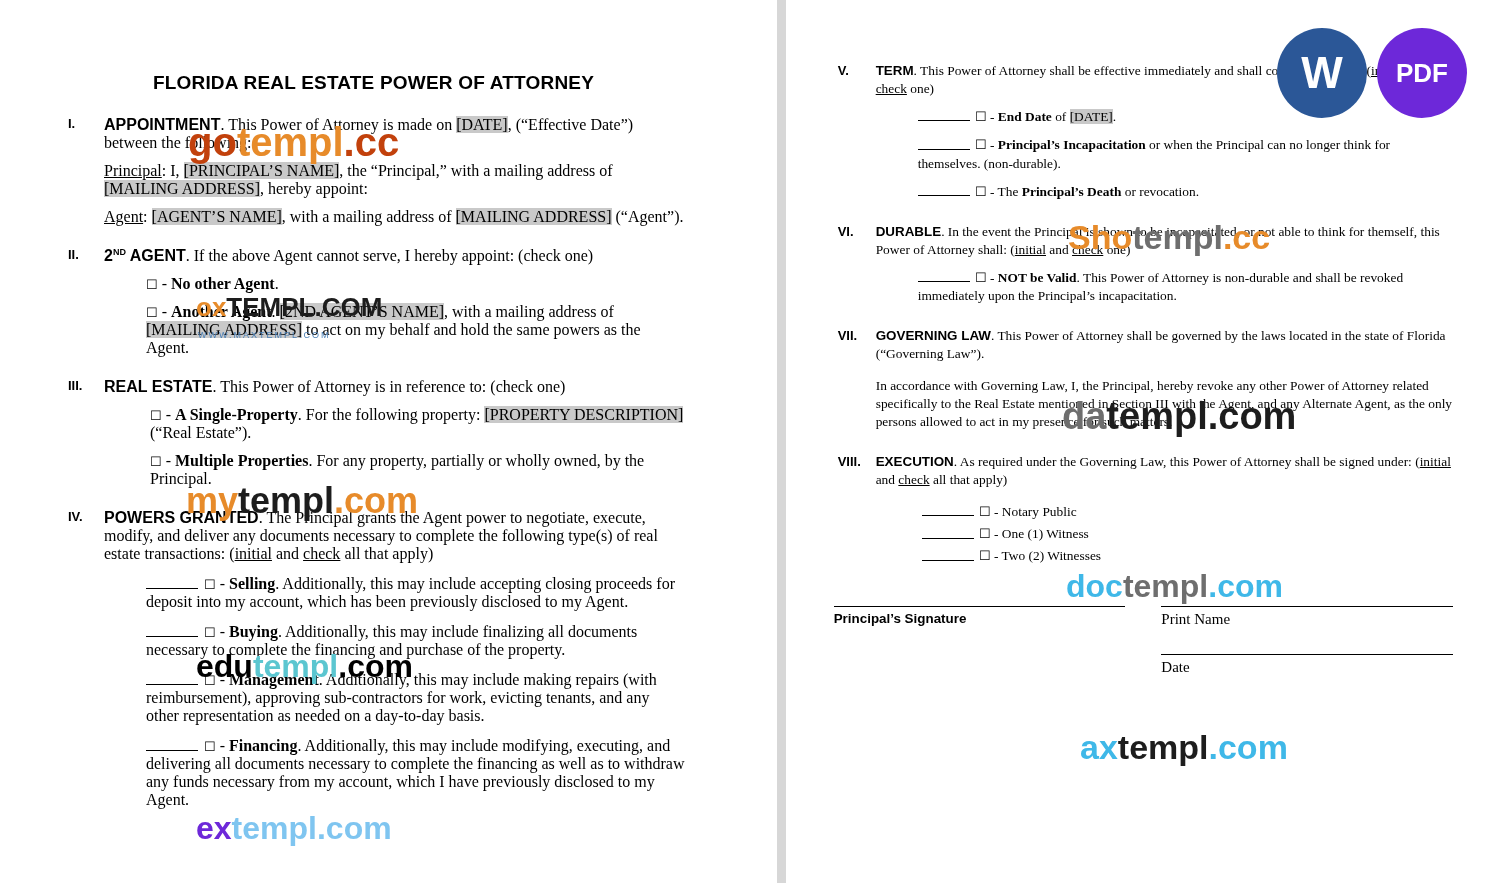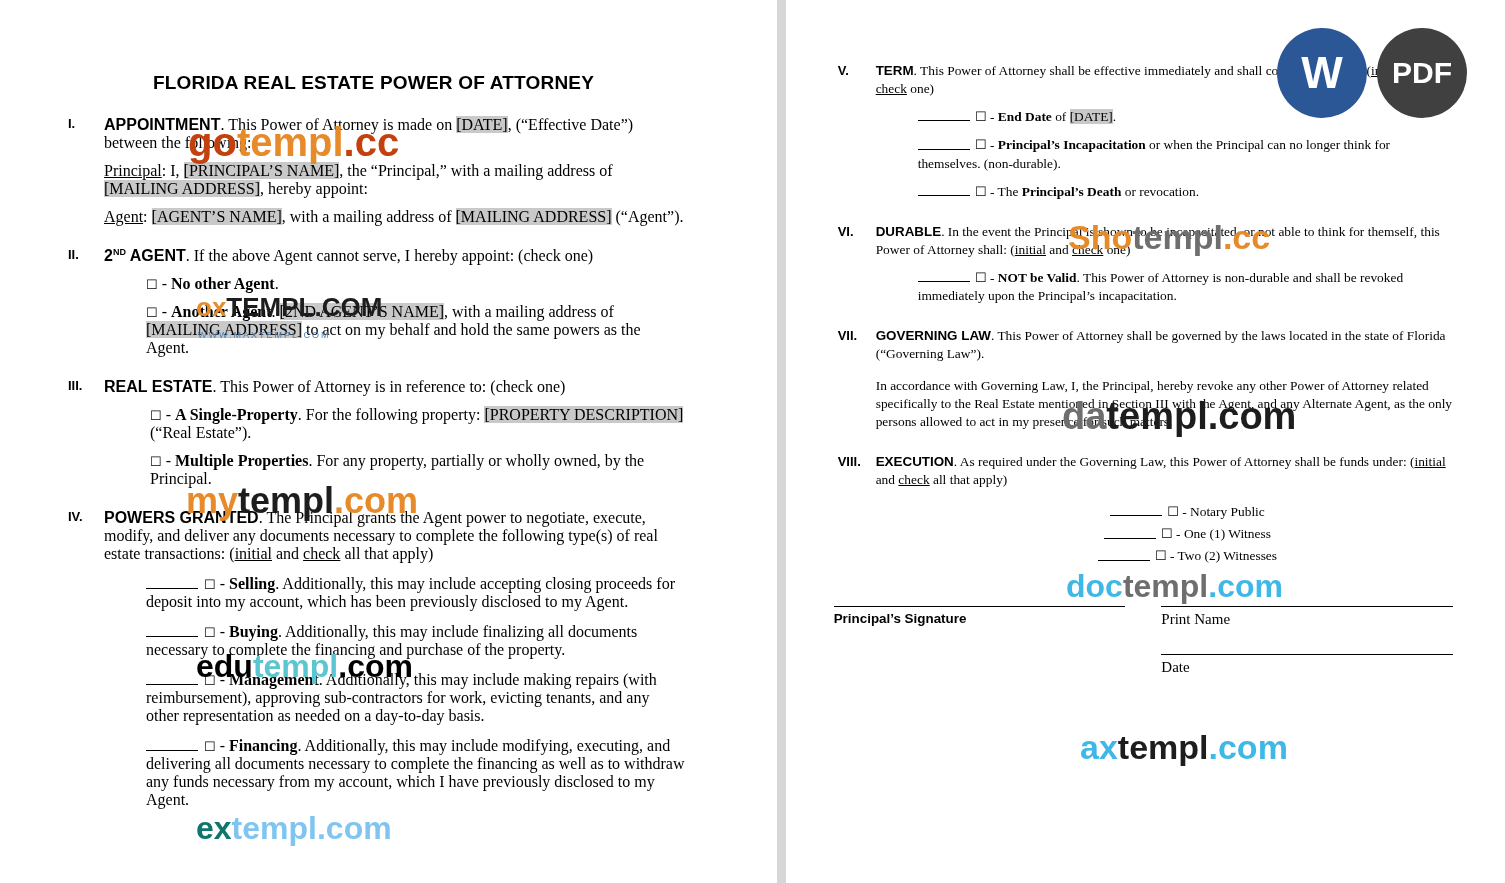--- a/index.html
+++ b/index.html
@@ -69,34 +69,34 @@
   .wm-my   { left:186px; top:480px; font-size:36px; }
   .wm-edu  { left:196px; top:648px; font-size:32px; }
   .wm-ex   { left:196px; top:810px; font-size:32px; }
   .wm-sho  { left:1068px; top:218px; font-size:34px; }
   .wm-da   { left:1062px; top:395px; font-size:38px; }
   .wm-doc  { left:1066px; top:568px; font-size:32px; }
   .wm-ax   { left:1080px; top:728px; font-size:34px; }
 
   .c-green { color:#c2410c; }
   .c-orange{ color:#e78b2a; }
-  .c-red   { color:#0f766e; }
+  .c-red   { color:#6d28d9; }
   .c-grey  { color:#6e6e6e; }
   .c-blue  { color:#000000; }
   .c-dark  { color:#1d1d1d; }
   .c-teal  { color:#5bc6d0; }
   .c-lblue { color:#7fc5f0; }
   .c-cyan  { color:#3fb8e8; }
 
   
   .badges { position:absolute; right:38px; top:28px; display:flex; gap:10px; z-index:5;}
   .badge { width:90px; height:90px; border-radius:50%; display:flex; align-items:center; justify-content:center;
            font-family:"Liberation Sans", sans-serif; font-weight:bold; color:#fff; }
   .badge-w { background:#2b5797; font-size:44px; }
-  .badge-p { background:#404040; font-size:30px; letter-spacing:0px;}
+  .badge-p { background:#6d28d9; font-size:26px; letter-spacing:0px;}
 </style>
 </head>
 <body>
 
 <div class="page-wrap">
 
   <div class="page page-left">
     <div class="left-content">
       <div class="doc-title">FLORIDA REAL ESTATE POWER OF ATTORNEY</div>
 
@@ -224,23 +224,23 @@
             <span class="hd">GOVERNING LAW</span><span>. This Power of Attorney shall be governed by the laws located in the state of Florida (“Governing Law”).</span>
           </div>
           <div class="p" style="margin-top:14px;">In accordance with Governing Law, I, the Principal, hereby revoke any other Power of Attorney related specifically to the Real Estate mentioned in Section III with the Agent, and any Alternate Agent, as the only persons allowed to act in my presence for such matters.</div>
         </div>
       </div>
 
       <div class="rsect">
         <div class="sect-num">VIII.</div>
         <div class="sect-body">
           <div class="p">
-            <span class="hd">EXECUTION</span><span>. As required under the Governing Law, this Power of Attorney shall be funds under: (</span><span class="u">initial</span><span> and </span><span class="u">check</span><span> all that apply)</span>
-          </div>
-          <div style="margin-left:46px; margin-top:14px;text-align:center;">
+            <span class="hd">EXECUTION</span><span>. As required under the Governing Law, this Power of Attorney shall be signed under: (</span><span class="u">initial</span><span> and </span><span class="u">check</span><span> all that apply)</span>
+          </div>
+          <div style="margin-left:46px; margin-top:14px;">
             <div style="margin-bottom:4px;">
               <span class="line"></span> <span class="box">☐</span> - <span>Notary Public</span>
             </div>
             <div style="margin-bottom:4px;">
               <span class="line"></span> <span class="box">☐</span> - <span>One (1) Witness</span>
             </div>
             <div>
               <span class="line"></span> <span class="box">☐</span> - <span>Two (2) Witnesses</span>
             </div>
           </div>

